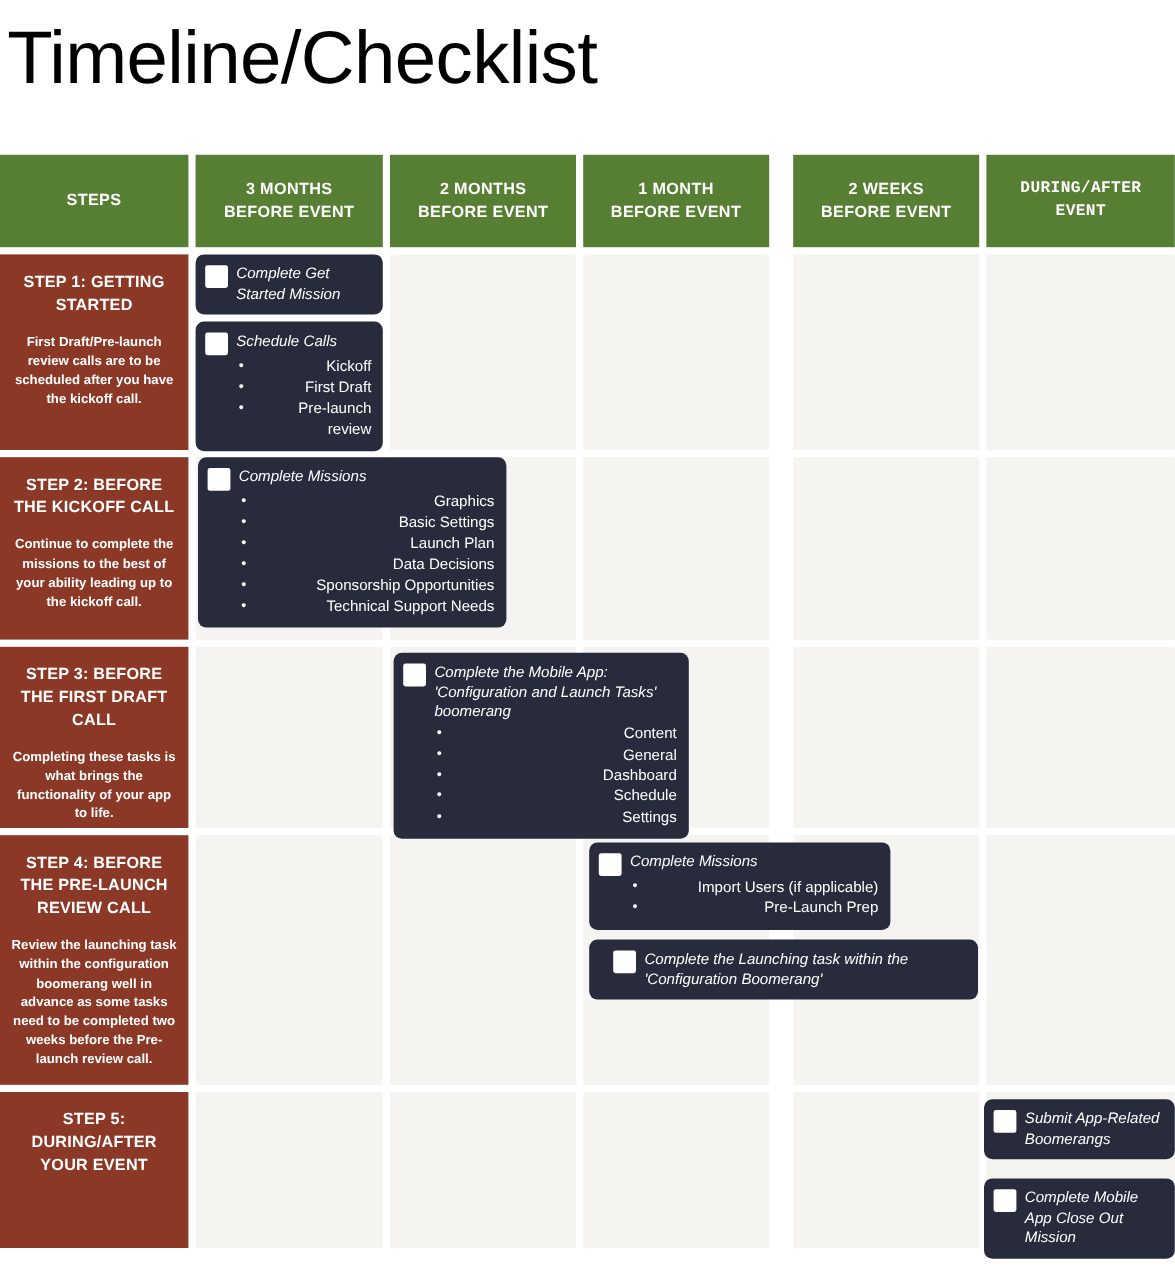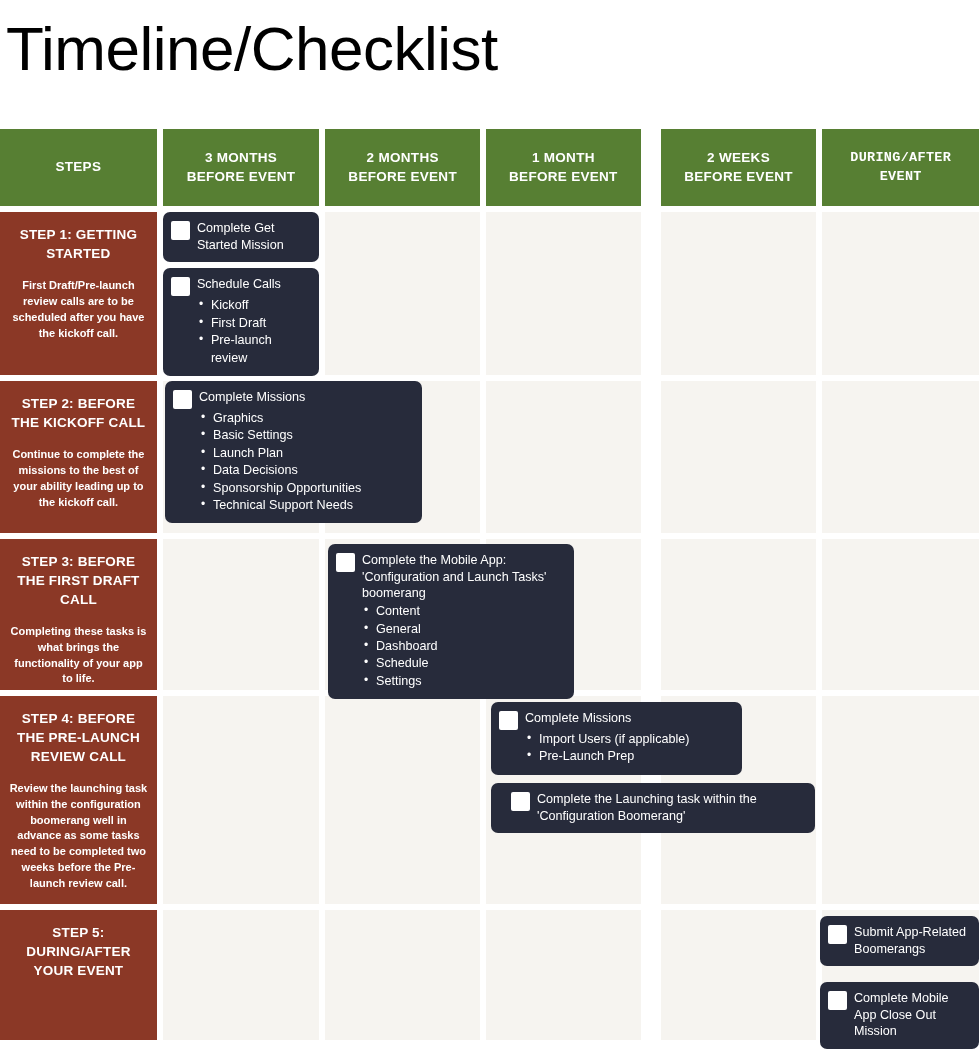--- a/index.html
+++ b/index.html
@@ -126,30 +126,32 @@
   .checkbox {
     flex: 0 0 auto;
     width: 19px;
     height: 19px;
     background: #ffffff;
     border-radius: 2px;
     margin-top: 1px;
   }
   .card-title {
     flex: 1 1 auto;
+    font-style: italic;
   }
   .card-sublist {
     list-style: none;
     margin: 1px 0 0 0;
     padding: 0 0 0 28px;
   }
   .card-sublist li {
     position: relative;
     padding-left: 12px;
     line-height: 1.38;
+    text-align: right;
   }
   .card-sublist li::before {
     content: "•";
     position: absolute;
     left: 0;
     top: -1px;
     font-size: 12px;
   }
   .card-span-2 { width: 322px; }
 

